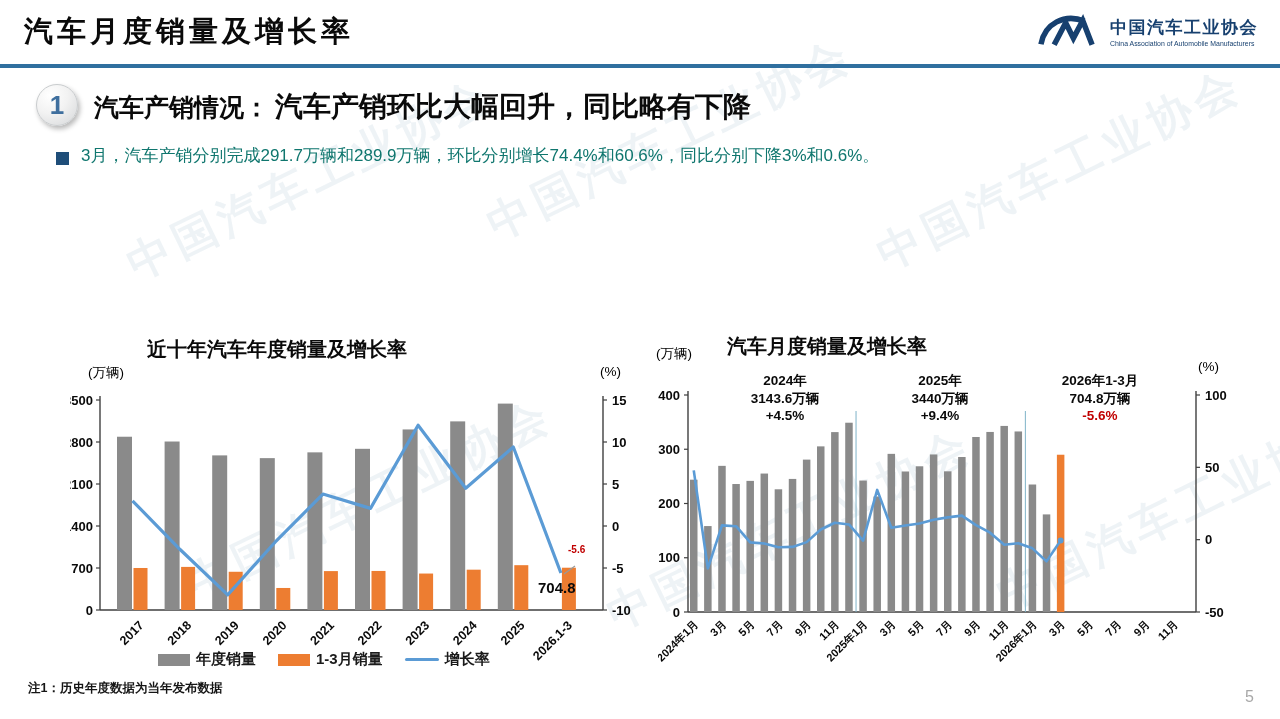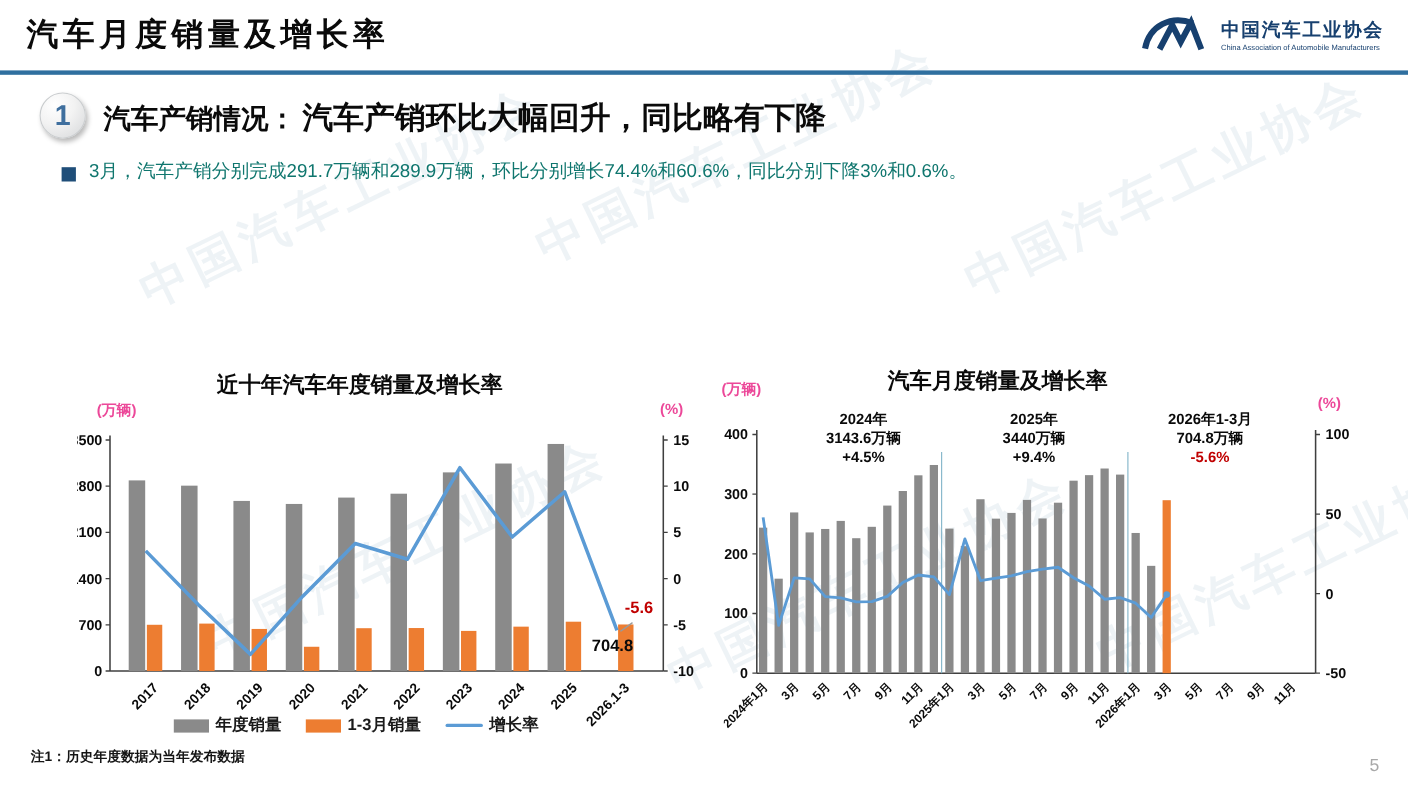--- a/index.html
+++ b/index.html
@@ -23,27 +23,27 @@
     color:#3f6f9e;font-size:26px;font-weight:bold}
   .section-heading{left:94px;top:88px;display:flex;align-items:center;gap:6px;white-space:nowrap}
   .section-title{font-size:25px;font-weight:bold;color:#0a0a0a}
   .section-subtitle{font-size:28px;font-weight:bold;color:#0a0a0a}
   
   .bullets{left:56px;top:142px;width:1175px}
   .bullet{display:flex;margin-bottom:35px}
   .bullet-marker{flex:0 0 13px;width:13px;height:13px;background:#1f4e79;margin:10px 12px 0 0}
   .bullet-text{font-size:17px;line-height:1.65;color:#0f766e}
   
-  .chart-title{font-size:20px;font-weight:bold;color:#0a0a0a;text-align:center;white-space:nowrap}
-  .unit{font-size:13.5px;font-weight:bold;color:#ec4899;white-space:nowrap}
+  .chart-title{font-size:20px;font-weight:bold;color:#0a0a0a;white-space:nowrap}
+  .unit{font-size:13.5px;font-weight:normal;color:#000000;white-space:nowrap}
   .legend{left:158px;top:650px;display:flex;align-items:flex-start;gap:22px}
   .legend-item{display:flex;align-items:center;gap:6px;font-size:15px;font-weight:bold;color:#1a1a1a}
   .swatch{width:32px;height:12px}
   .swatch-line{width:34px;height:3.5px;border-radius:2px}
-  .growth-callout{font-size:15px;font-weight:bold;color:#c00000;white-space:nowrap}
+  .growth-callout{font-size:10px;font-weight:bold;color:#c00000;white-space:nowrap}
   .q1-callout{font-size:15px;font-weight:bold;color:#0a0a0a;white-space:nowrap}
   .year-ann{font-size:13.5px;font-weight:bold;color:#0a0a0a;text-align:center;line-height:1.3;white-space:nowrap;transform:translateX(-50%)}
   .year-ann .red{color:#c00000}
   
   .footnotes{left:28px;top:679px;font-size:12.5px;font-weight:bold;color:#151515;line-height:1.45}
   .page-number{right:26px;top:688px;font-size:16px;color:#a8a8a8}
   
   .wm{position:absolute;font-size:44px;font-weight:bold;color:rgba(148,178,198,.16);
       white-space:nowrap;transform:rotate(-26deg);pointer-events:none;letter-spacing:6px}
   svg text{font-family:"Liberation Sans","DejaVu Sans",sans-serif}

